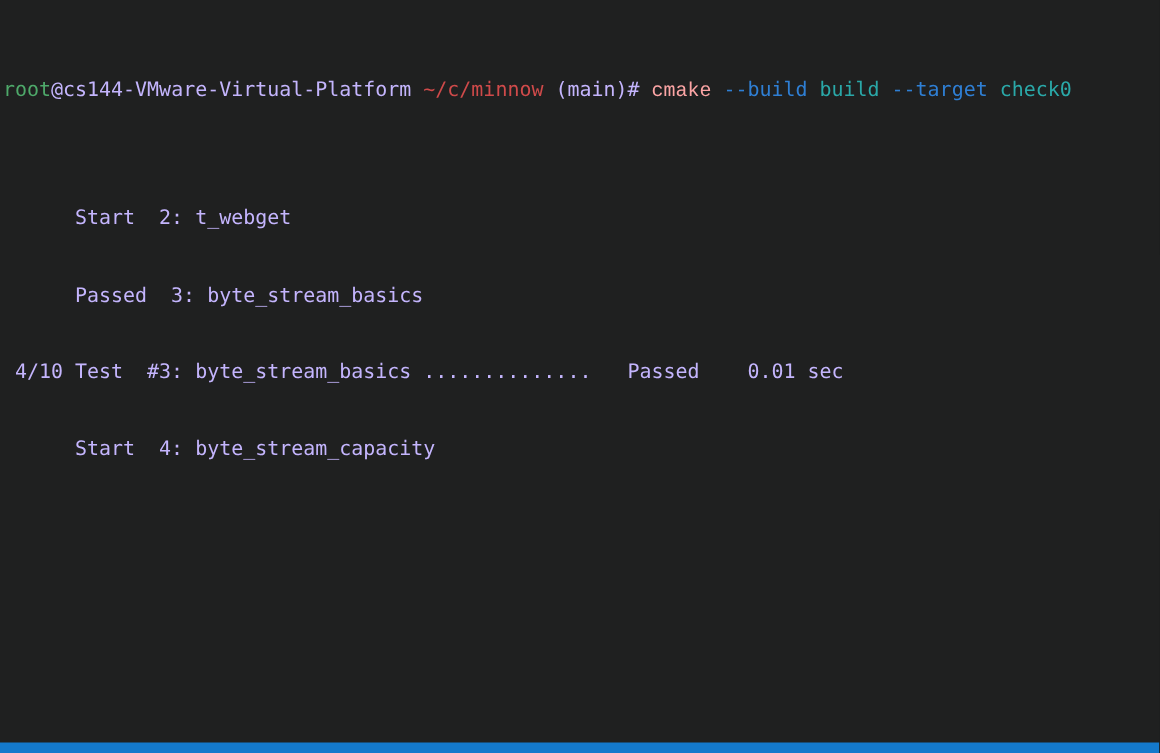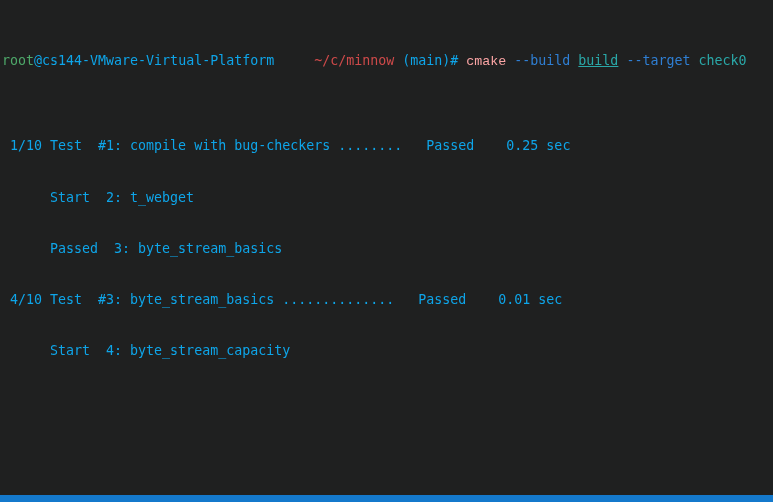--- a/index.html
+++ b/index.html
@@ -25,45 +25,44 @@
     top: 1px;
     width: 769px;
     height: 494px;
     white-space: pre;
   }
   .line {
     height: 17.05px;
     white-space: pre;
   }
   .c-user   { color: #4ea96a; }
-  .c-white  { color: #0ea5e9; }
-  .c-path   { color: #cf4a4a; margin-left: 32px; }
+  .c-white  { color: #c4b5fd; }
+  .c-path   { color: #cf4a4a; }
   .c-cmd    { color: #fca5a5; font-family: Liberation Mono, monospace; }
   .c-flag   { color: #2f7fd4; }
-  .c-arg    { color: #2aa8a8; text-decoration: underline; }
+  .c-arg    { color: #2aa8a8; }
   .c-target { color: #2aa8a8; }
   #statusbar {
     position: absolute;
     left: 0;
     bottom: 0;
     width: 773px;
     height: 7px;
     background: #1479cc;
   }
 </style>
 </head>
 <body>
 
 <div id="terminal">
   <div id="screen">
 
     <div class="line"><span class="c-user">root</span><span class="c-white">@cs144-VMware-Virtual-Platform</span><span class="c-white"> </span><span class="c-path">~/c/minnow</span><span class="c-white"> </span><span class="c-white">(main)#</span><span class="c-white"> </span><span class="c-cmd">cmake</span><span class="c-white"> </span><span class="c-flag">--build</span><span class="c-white"> </span><span class="c-arg">build</span><span class="c-white"> </span><span class="c-flag">--target</span><span class="c-white"> </span><span class="c-target">check0</span></div>
 
 
-    <div class="line c-white"> 1/10 Test  #1: compile with bug-checkers ........   Passed    0.25 sec</div>
     <div class="line c-white">      Start  2: t_webget</div>
     <div class="line c-white">      Passed  3: byte_stream_basics</div>
     <div class="line c-white"> 4/10 Test  #3: byte_stream_basics ..............   Passed    0.01 sec</div>
     <div class="line c-white">      Start  4: byte_stream_capacity</div>
     
     
     
     
     
     

